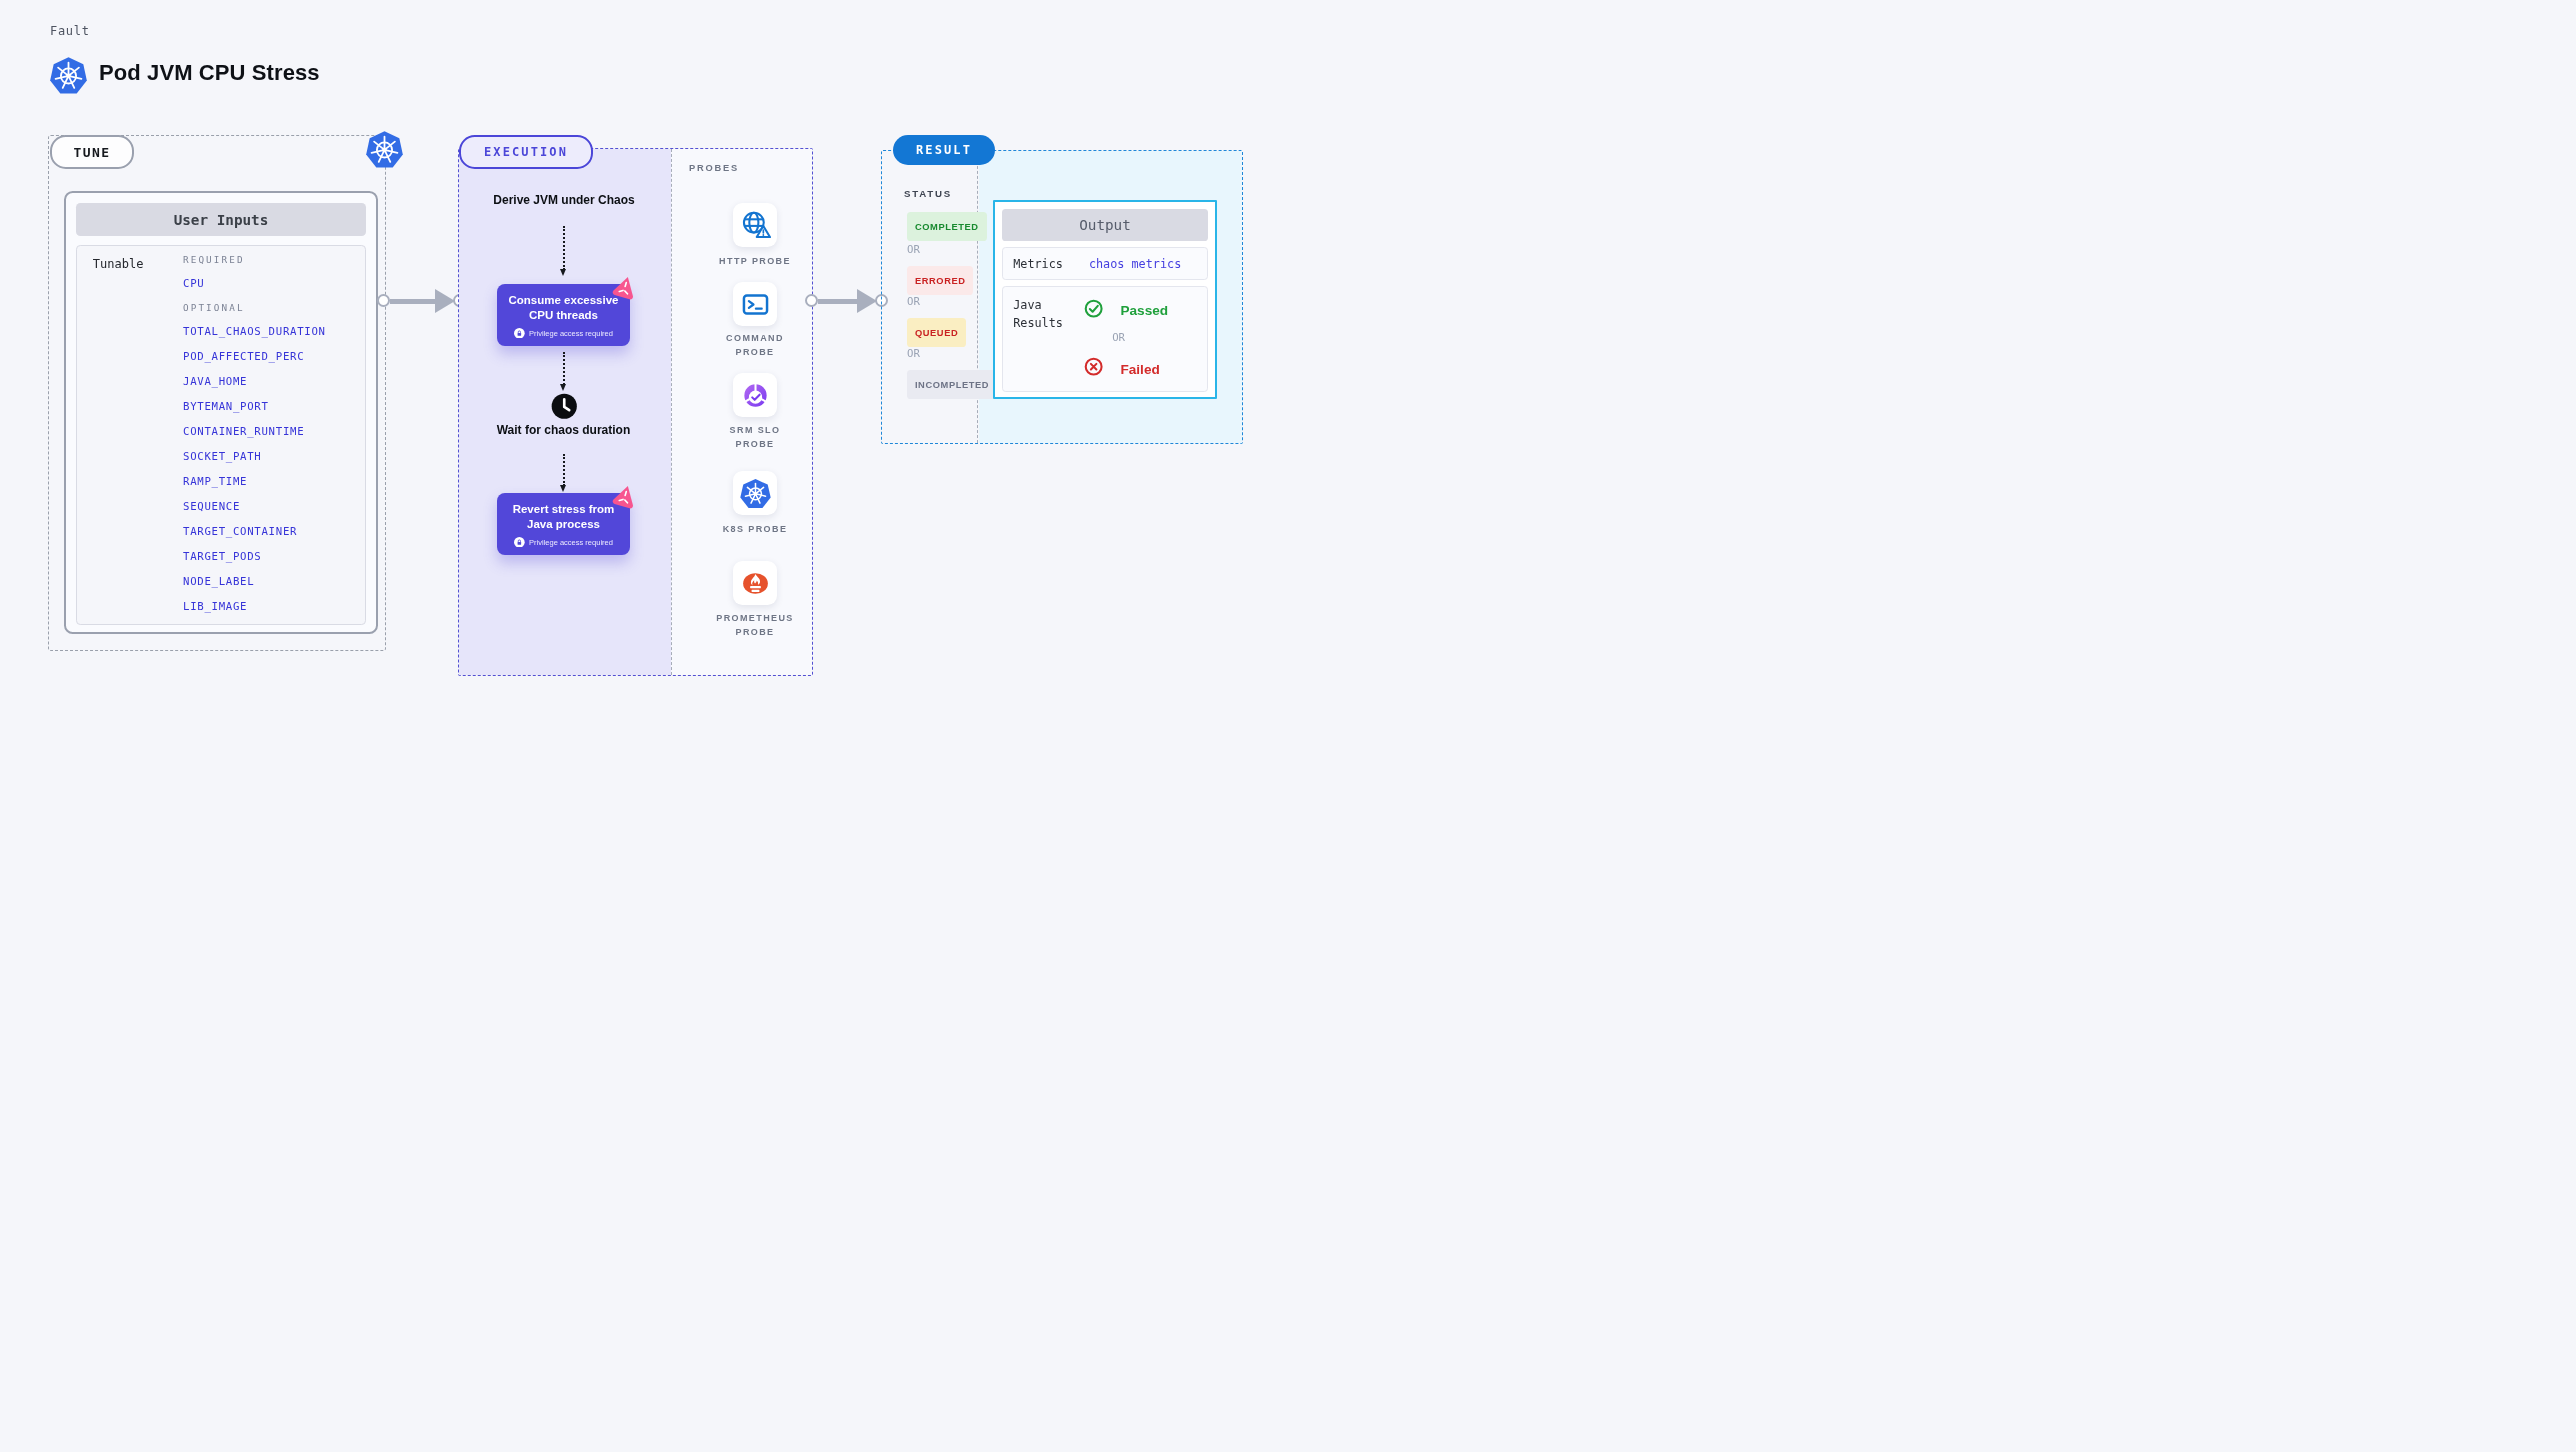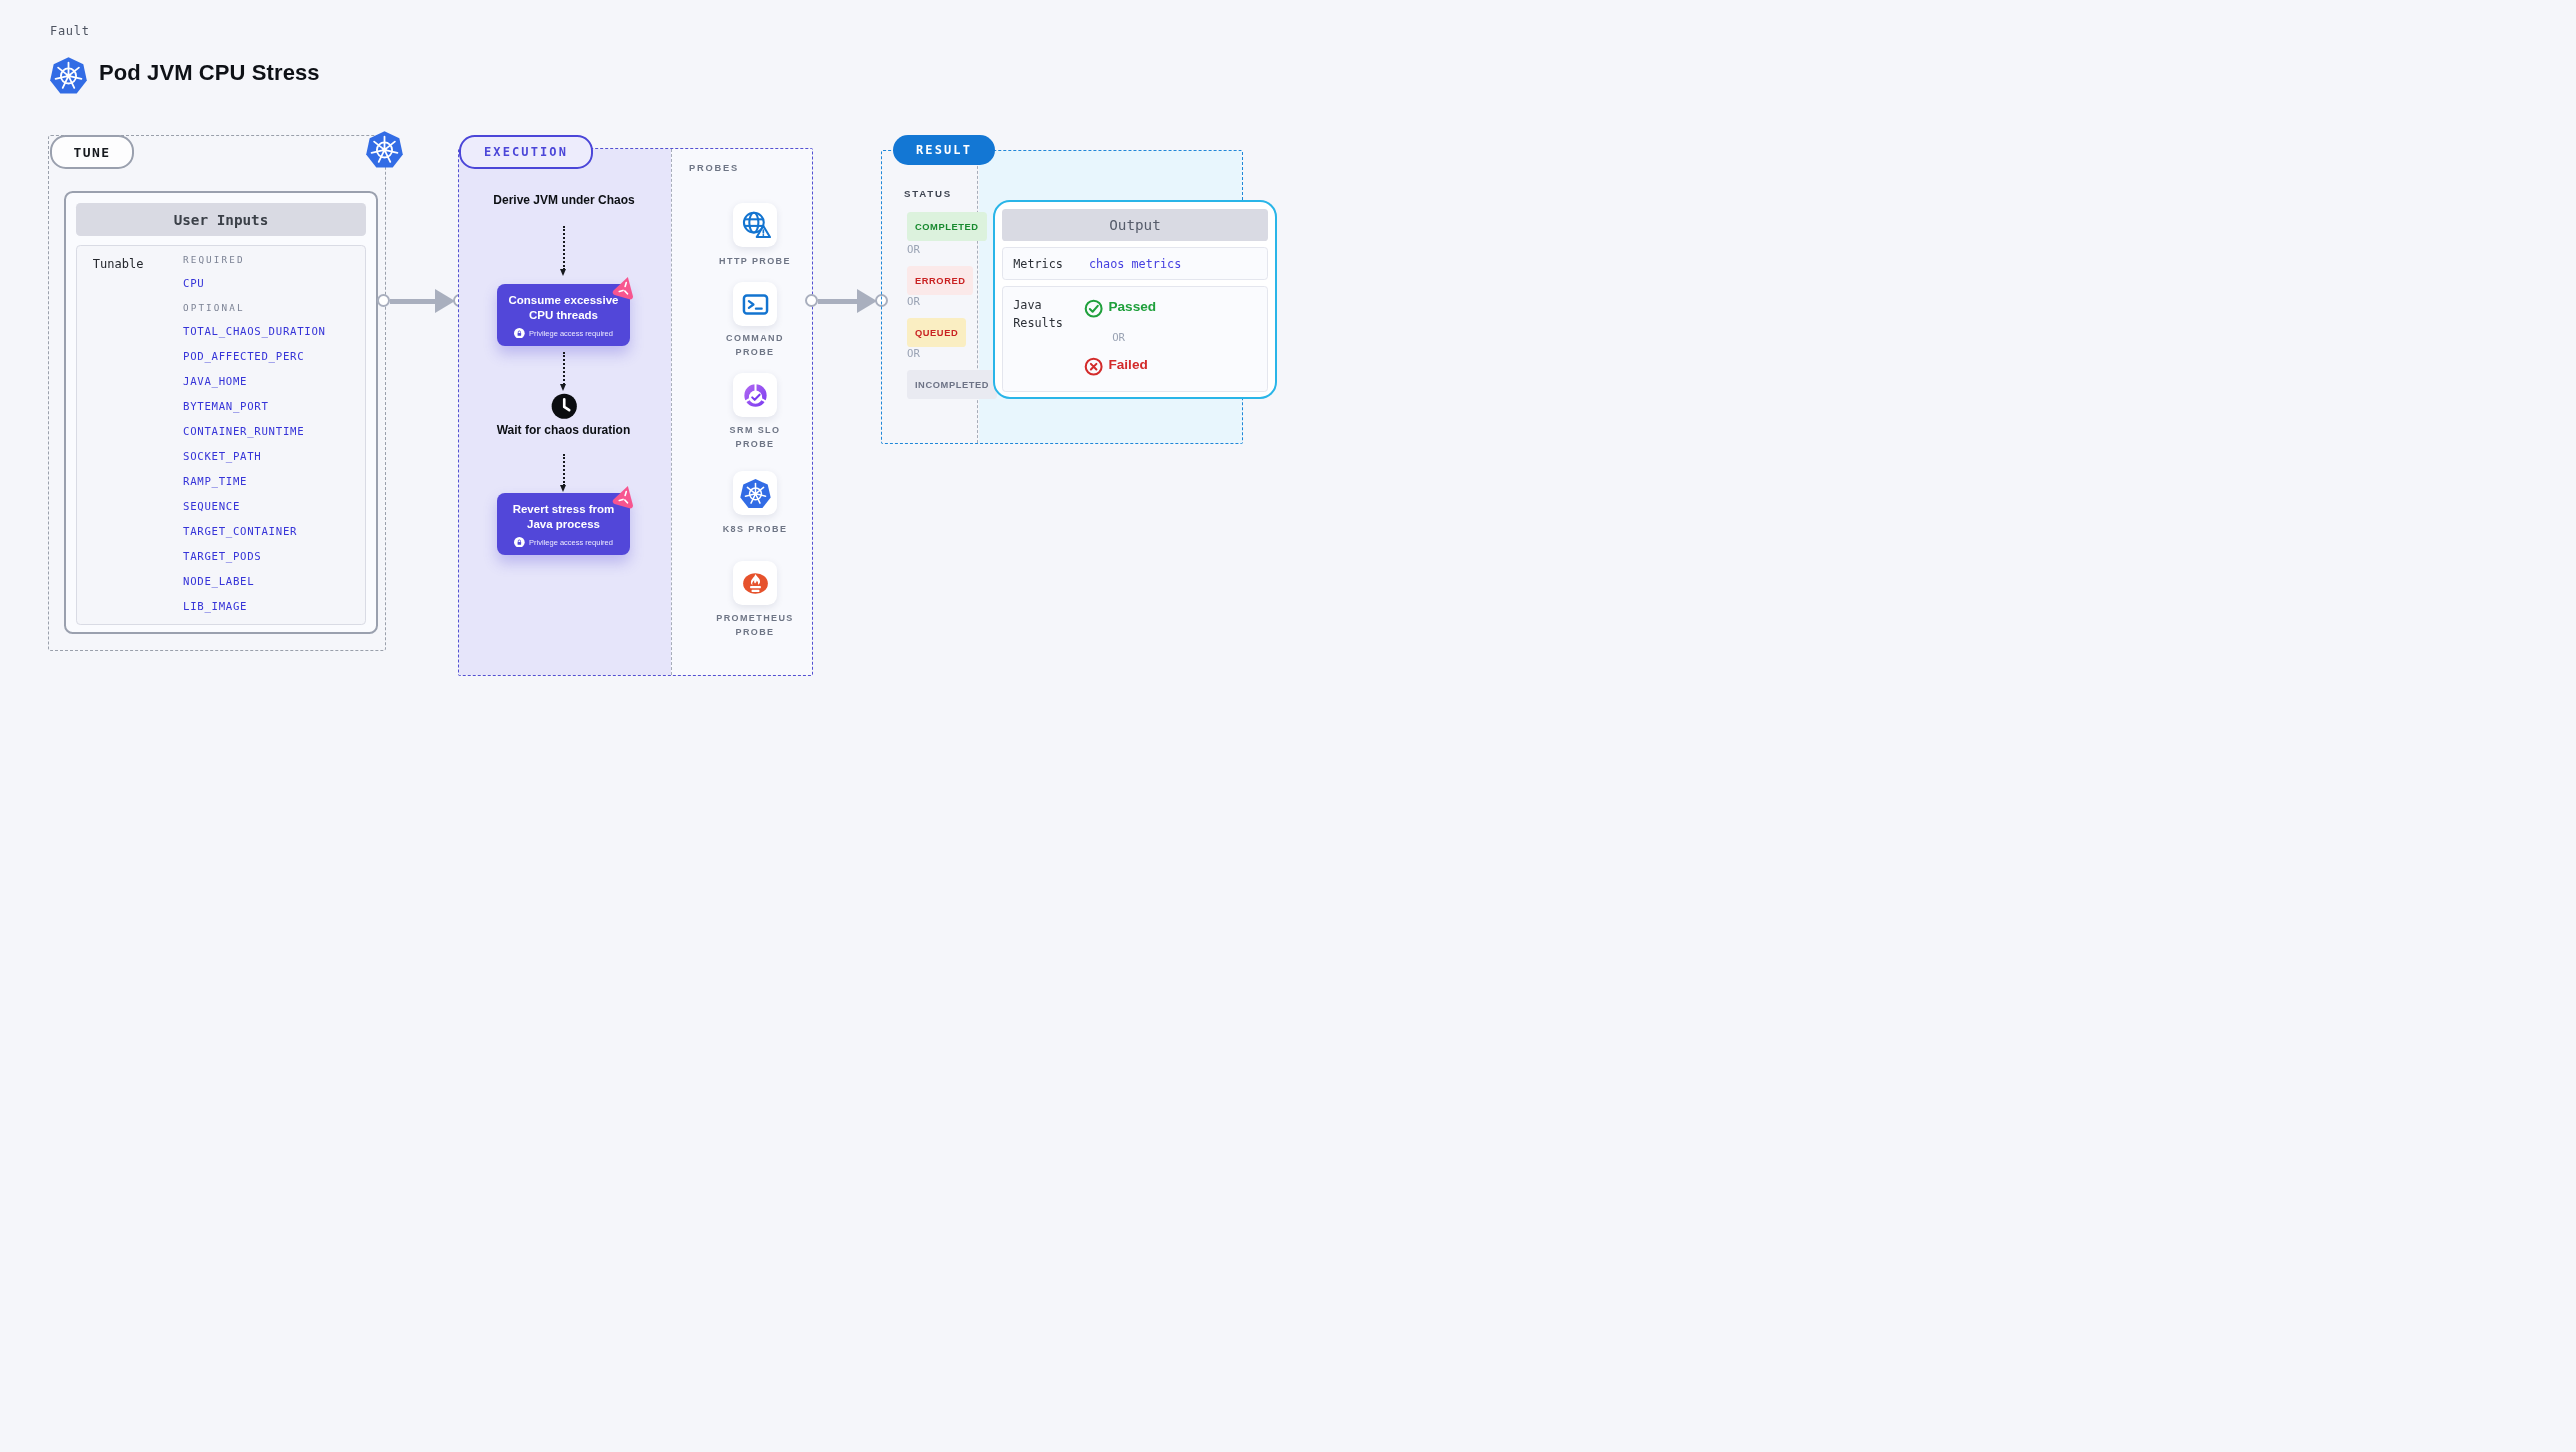--- a/index.html
+++ b/index.html
@@ -79,31 +79,31 @@
   .status-label{position:absolute;left:904px;top:188px;font-size:9.7px;font-weight:bold;letter-spacing:1.8px;color:#3f4552;}
   .chip{position:absolute;left:907px;height:29px;display:inline-flex;align-items:center;padding:0 7.9px;
         border-radius:3.6px;font-weight:bold;font-size:9.3px;letter-spacing:0.6px;}
   .chip-completed{background:#dcf2dd;color:#188a2f;}
   .chip-errored{background:#fbe9e9;color:#c92222;}
   .chip-queued{background:#faeec2;color:#c92222;}
   .chip-incompleted{background:#e9eaf1;color:#6d7386;}
   .or{position:absolute;left:907px;color:#9aa3b4;font-size:10.7px;}
 
   
-  .output-card{position:absolute;left:993px;top:200px;width:284px;height:199px;background:#fff;
-               border:2.1px solid #29b5e8;border-radius:17px;box-sizing:border-box;padding:7.2px;}
+  .output-card{position:absolute;left:993px;top:200px;width:224px;height:199px;background:#fff;
+               border:2.1px solid #29b5e8;border-radius:1px;box-sizing:border-box;padding:7.2px;}
   .output-header{height:31.5px;background:#d9dae3;border-radius:3.6px;display:flex;align-items:center;justify-content:center;
                  font-size:14.3px;color:#565c6b;}
   .out-row{border:1.4px solid #e4e6ee;border-radius:3.6px;background:#fafbfe;box-sizing:border-box;}
   .metrics-row{margin-top:6.4px;height:33px;display:flex;align-items:center;}
   .metrics-label{font-size:11.8px;color:#2c3037;margin-left:10px;}
   .metrics-value{font-size:11.8px;color:#4640e0;margin-left:26px;}
   .probe-row{margin-top:6.4px;height:106px;position:relative;}
   .probe-row-label{position:absolute;left:10px;top:10px;width:64px;font-size:11.8px;color:#2c3037;line-height:1.5;}
-  .verdict{position:absolute;display:flex;align-items:flex-start;gap:5px;font-weight:bold;font-size:13.6px;}
+  .verdict{position:absolute;display:flex;align-items:flex-end;gap:17px;font-weight:bold;font-size:13.6px;}
   .verdict-passed{left:81px;top:11.5px;color:#1fa03c;}
   .verdict-failed{left:81px;top:70px;color:#d32b2b;}
   .or-out{position:absolute;left:109px;top:44px;color:#9aa3b4;font-size:10.7px;}
 </style>
 </head>
 <body>
 
 <div class="canvas">
 
   <div class="kicker mono">Fault</div>

